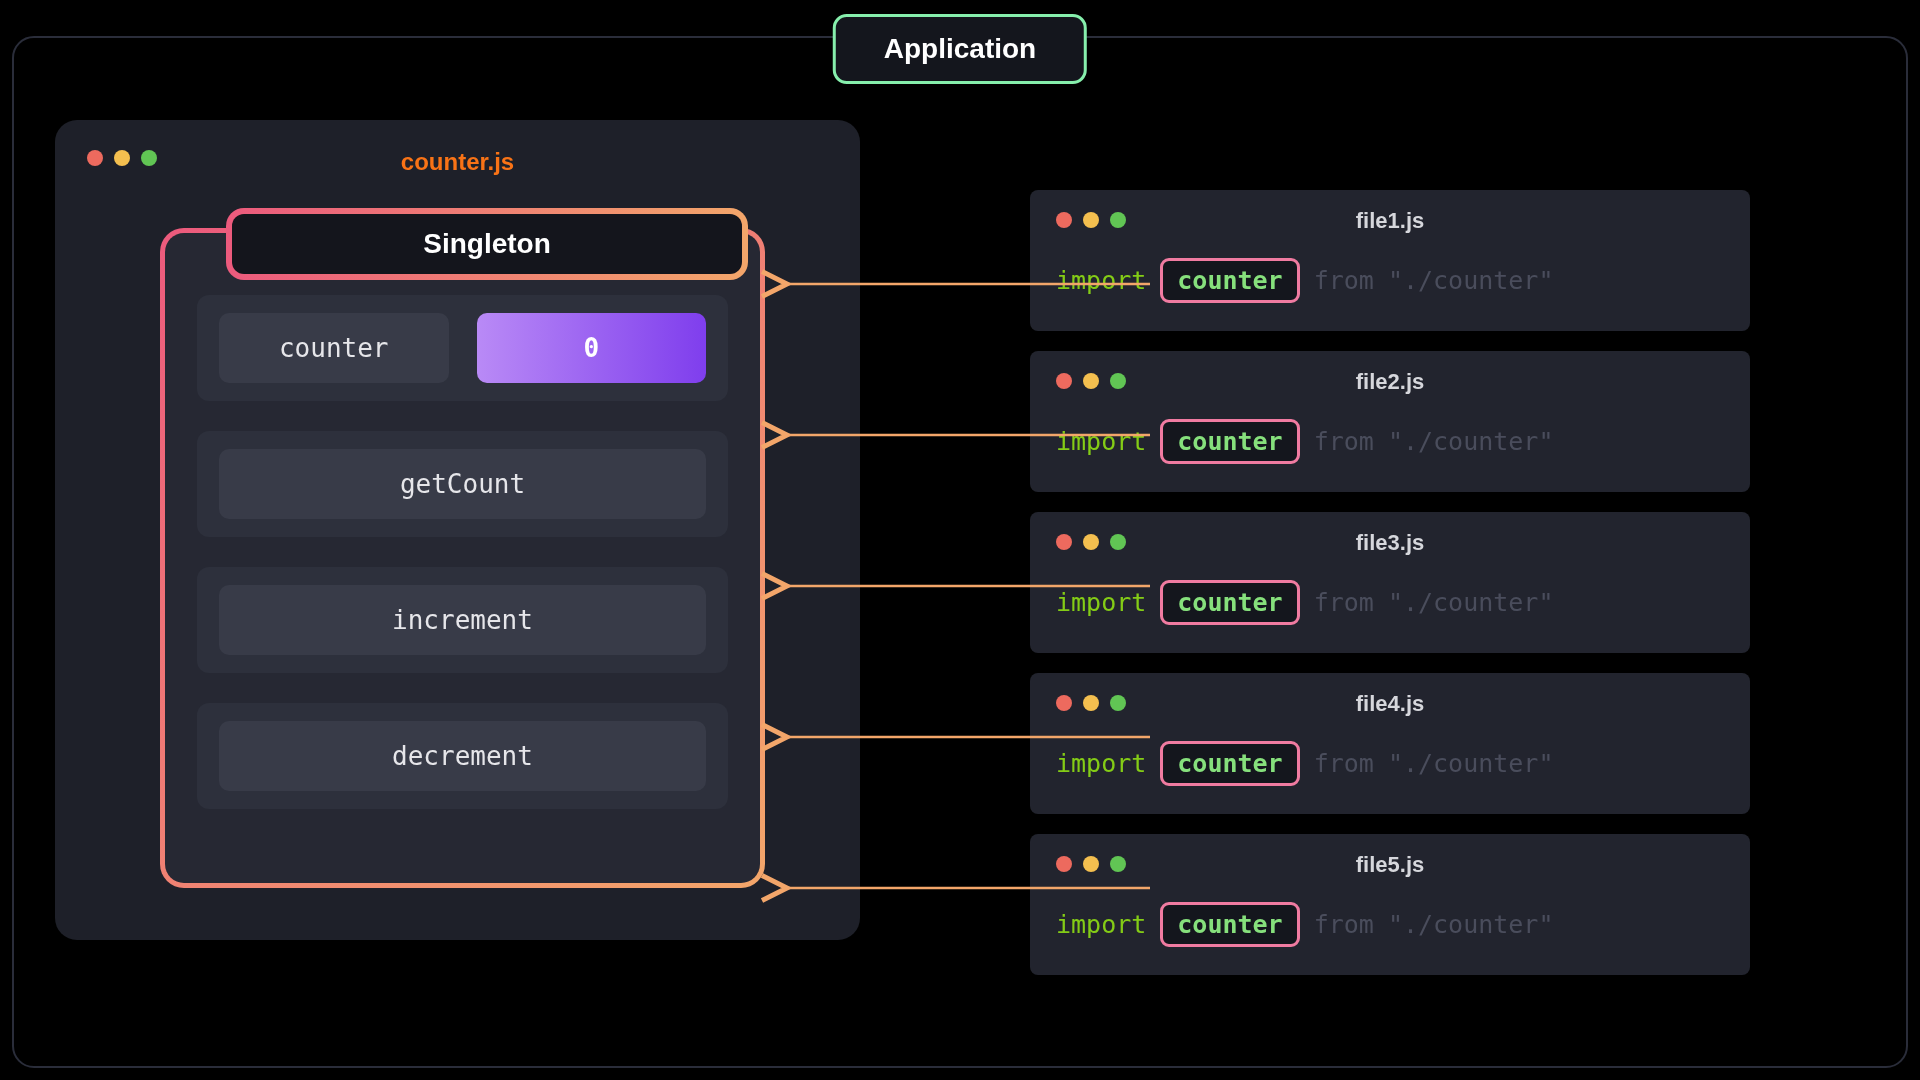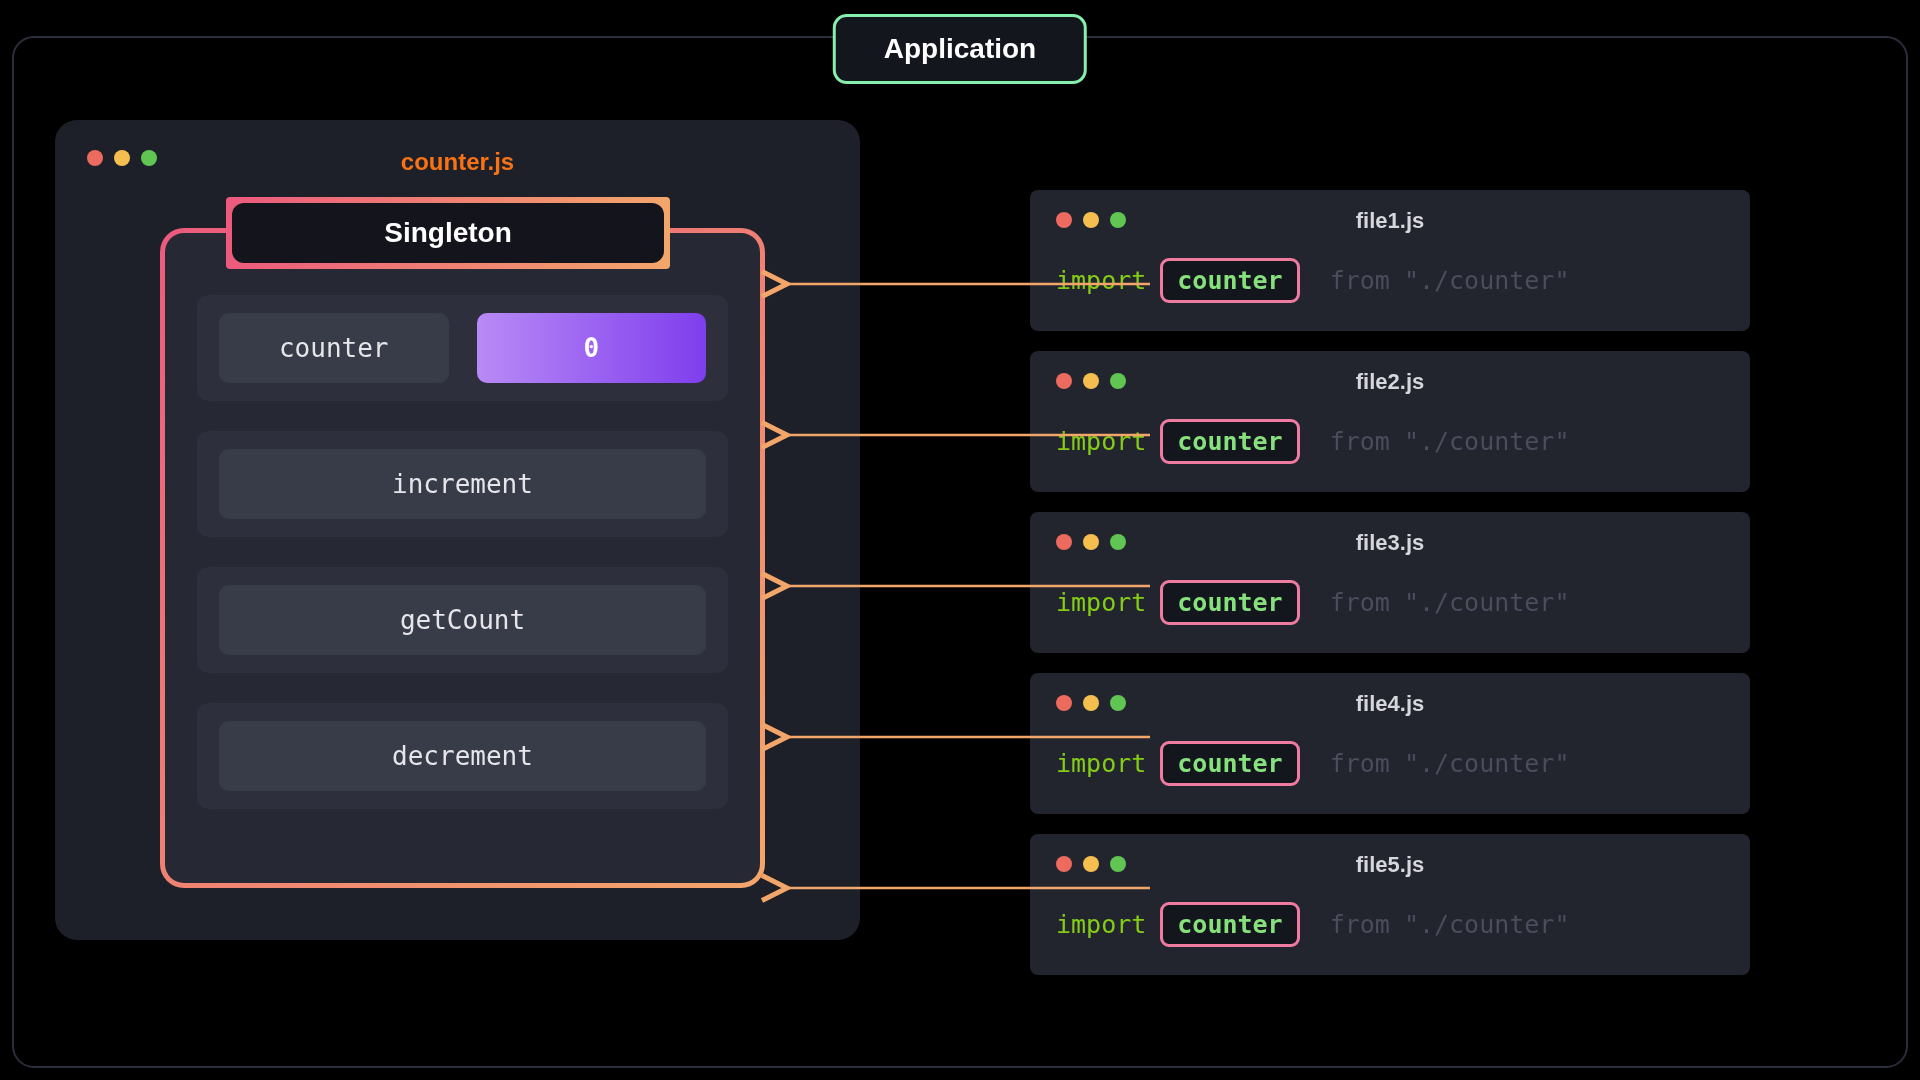--- a/index.html
+++ b/index.html
@@ -57,24 +57,24 @@
 }
 .singleton-inner{
   width:100%; height:100%;
   background:#262833;
   border-radius:19px;
   padding:62px 32px 32px 32px;
   display:flex; flex-direction:column; gap:30px;
 }
 .singleton-label{
   position:absolute;
-  left:226px; top:197px;
-  width:444px;
+  left:226px; top:208px;
+  width:522px;
   padding:6px;
-  border-radius:4px;
+  border-radius:18px;
   background:linear-gradient(90deg,#ec5a7d 0%,#f3a66a 100%);
 }
 .singleton-label-inner{
   background:#14151c;
   border-radius:12px;
   text-align:center;
   padding:14px 0;
   font-size:28px; font-weight:600;
 }
 
@@ -129,21 +129,21 @@
 .kw{ color:#84cc16; margin-right:14px; }
 .counter-pill{
   border:3px solid #f07ba1;
   color:#86e07c;
   background:#14161d;
   border-radius:9px;
   padding:5px 14px;
   font-weight:600;
   margin:0 14px 0 0;
 }
-.from{ color:#4a4d5c; margin-right:14px;margin-left:16px; }
+.from{ color:#4a4d5c; margin-right:14px; }
 .path{ color:#4a4d5c; }
 
 
 svg.arrows{
   position:absolute; left:0; top:0; width:1920px; height:1080px;
   pointer-events:none; z-index:2;
 }
 </style>
 </head>
 <body>
@@ -160,24 +160,24 @@
   <div class="module-title">counter.js</div>
 </div>
 
 <div class="singleton-wrap">
   <div class="singleton-inner">
     <div class="row">
       <div class="cell">counter</div>
       <div class="cell purple">0</div>
     </div>
     <div class="row">
+      <div class="cell">getCount</div>
+    </div>
+    <div class="row">
       <div class="cell">increment</div>
-    </div>
-    <div class="row">
-      <div class="cell">getCount</div>
     </div>
     <div class="row">
       <div class="cell">decrement</div>
     </div>
   </div>
 </div>
 
 <div class="singleton-label">
   <div class="singleton-label-inner">Singleton</div>
 </div>

